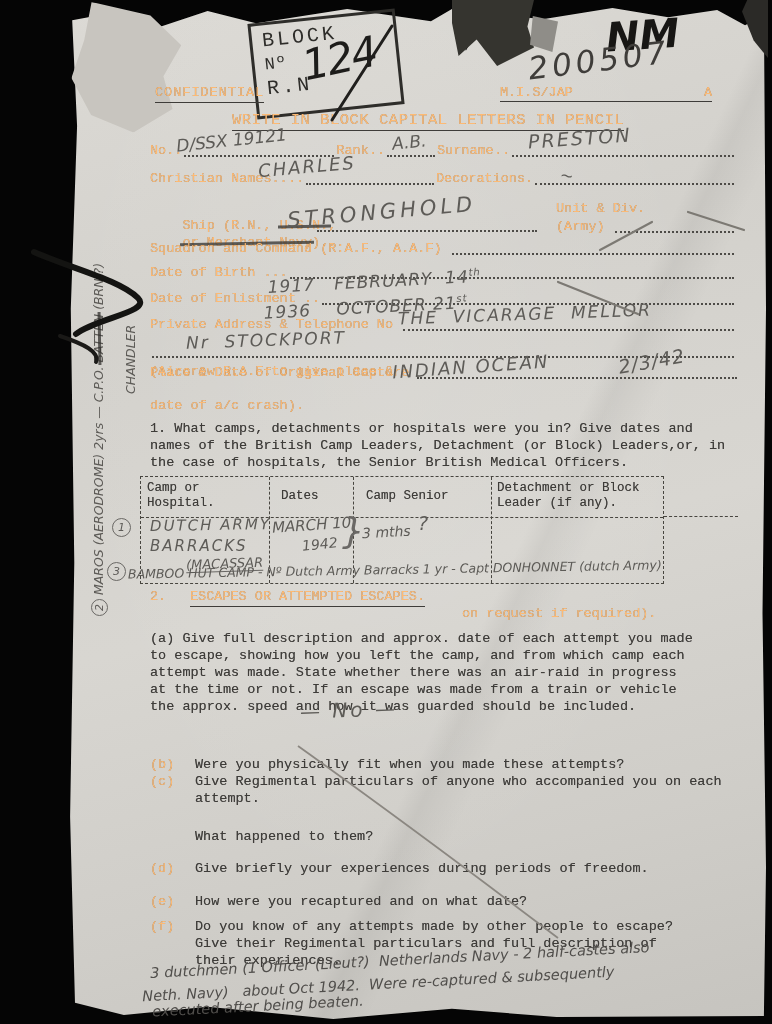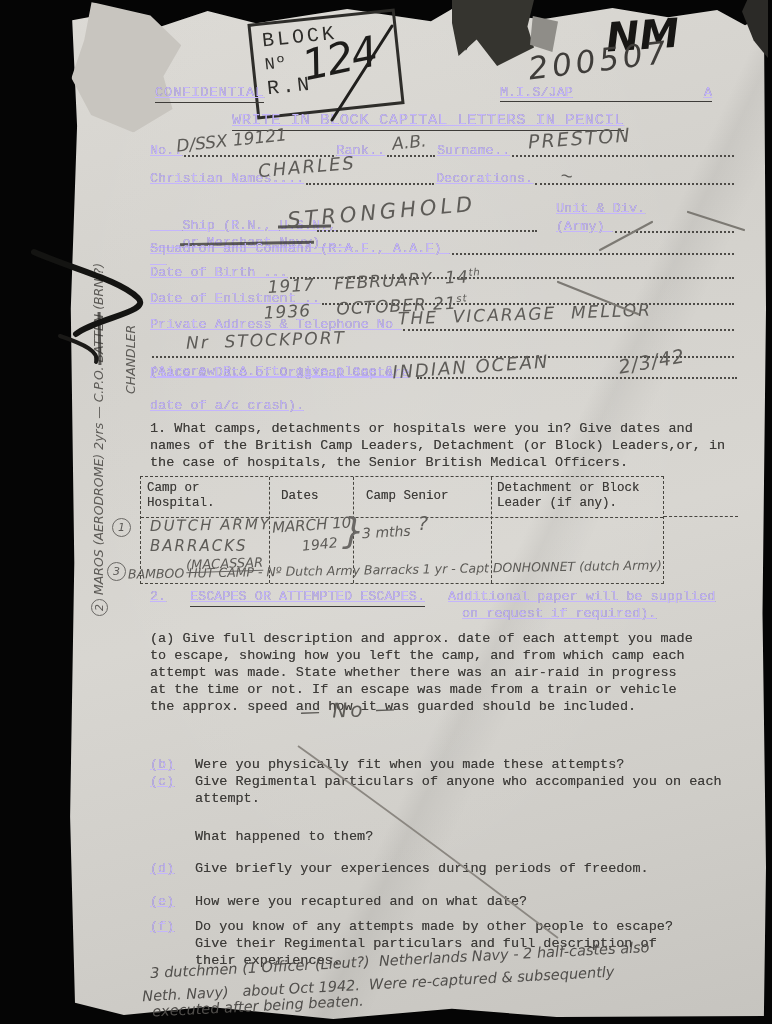--- a/index.html
+++ b/index.html
@@ -4,22 +4,22 @@
 <style>
   html,body{margin:0;padding:0;background:#000;}
   .page{position:relative;width:772px;height:1024px;background:#050505;overflow:hidden;
         font-family:"Liberation Mono",monospace;}
   .paper{position:absolute;left:68px;top:4px;width:698px;height:1016px;
     background:
       radial-gradient(ellipse at 45% 35%, rgba(255,255,255,0.10), rgba(0,0,0,0) 60%),
       linear-gradient(115deg, rgba(0,0,0,0) 60%, rgba(0,0,0,0.05) 62%, rgba(0,0,0,0) 66%),
       linear-gradient(165deg,#dcdad5 0%,#d3d1cc 30%,#d8d6d1 55%,#cfcdc8 80%,#c6c4bf 100%);
     clip-path:polygon(0.6% 1.6%,6% 0.9%,13% 2.3%,20% 0.7%,27% 1.9%,40% 0.5%,52% 1.7%,55.5% 0.3%,57% 4.6%,60% 0.9%,68% 1.5%,78% 0.4%,86% 1.3%,93% 0.6%,97% 2.1%,99.7% 1.1%,100% 30%,99.5% 60%,100% 85%,99.7% 99.6%,70% 99.7%,55% 98.9%,38% 99.9%,20% 98.7%,8% 99.5%,1% 98.3%,0.3% 80%,0.9% 55%,0.4% 30%,1.3% 12%);}
-  .t{position:absolute;font:13.5px/17px "Liberation Mono",monospace;color:#c4b5fd;
-     text-shadow:0 0 0.6px rgba(20,20,20,0.5);white-space:pre;text-decoration:underline;}
+  .t{position:absolute;font:13.5px/17px "Liberation Mono",monospace;color:#fdba74;
+     text-shadow:0 0 0.6px rgba(20,20,20,0.5);white-space:pre;}
   .tp{position:absolute;font:13.5px/17px "Liberation Mono",monospace;color:#3e3c39;
      text-shadow:0 0 0.6px rgba(20,20,20,0.5);white-space:normal;}
   .u{border-bottom:1.6px solid #3e3c39;padding-bottom:1px;}
   .strike{position:relative;}
   .strike::after{content:"";position:absolute;left:-2px;right:-2px;top:45%;height:3px;
      background:rgba(50,48,45,0.75);transform:rotate(-1deg);}
   .frow{position:absolute;left:150px;width:586px;display:flex;align-items:flex-end;}
   .dots{border-bottom:2px dotted #4d4b47;height:13px;margin:0 2px 2px 2px;}
   .grow{flex:1;}
   .hand{position:absolute;font-family:"DejaVu Sans",sans-serif;font-style:italic;
@@ -178,21 +178,20 @@
   <span class="circ" style="left:107px;top:562px;">3</span>
   <span class="hand" style="left:128px;top:562px;font-size:12.5px;width:530px;transform:rotate(-1deg);">BAMBOO HUT CAMP - Nº Dutch Army Barracks 1 yr - Capt DONHONNET (dutch Army)</span>
 
   <div class="hand" style="left:-107px;top:415px;width:400px;height:34px;transform:rotate(-90deg);font-size:12.5px;line-height:15px;">
     <span class="circ" style="position:static;display:inline-flex;width:15px;height:15px;vertical-align:middle;">2</span><span> MAROS (AERODROME) 2yrs — C.P.O. </span><span class="strike">BATTEN</span><span> (BRN.?)</span>
     <div style="padding-left:238px;">CHANDLER</div>
   </div>
 
   <span class="t" style="left:150px;top:588px;">2.</span>
   <span class="t u" style="left:190px;top:588px;">ESCAPES OR ATTEMPTED ESCAPES.</span>
-  <span class="t" style="left:448px;top:588px;">Additional paper will be supplied</span>
   <span class="t" style="left:462px;top:605px;">on request if required).</span>
 
   <div class="tp" style="left:150px;top:630px;width:545px;">(a)  Give full description and approx. date of each attempt you made to escape, showing how you left the camp, and from which camp each attempt was made.  State whether there was an air-raid in progress at the time or not.  If an escape was made from a train or vehicle the approx. speed and how it was guarded should be included.</div>
   <span class="hand" style="left:300px;top:698px;font-size:20px;letter-spacing:3px;transform:rotate(-2deg);">— No —</span>
 
   <span class="t" style="left:150px;top:756px;">(b)</span>
   <div class="tp" style="left:195px;top:756px;width:520px;">Were you physically fit when you made these attempts?</div>
   <span class="t" style="left:150px;top:773px;">(c)</span>
   <div class="tp" style="left:195px;top:773px;width:528px;">Give Regimental particulars of anyone who accompanied you on each attempt.</div>
   <div class="tp" style="left:195px;top:828px;width:400px;">What happened to them?</div>

